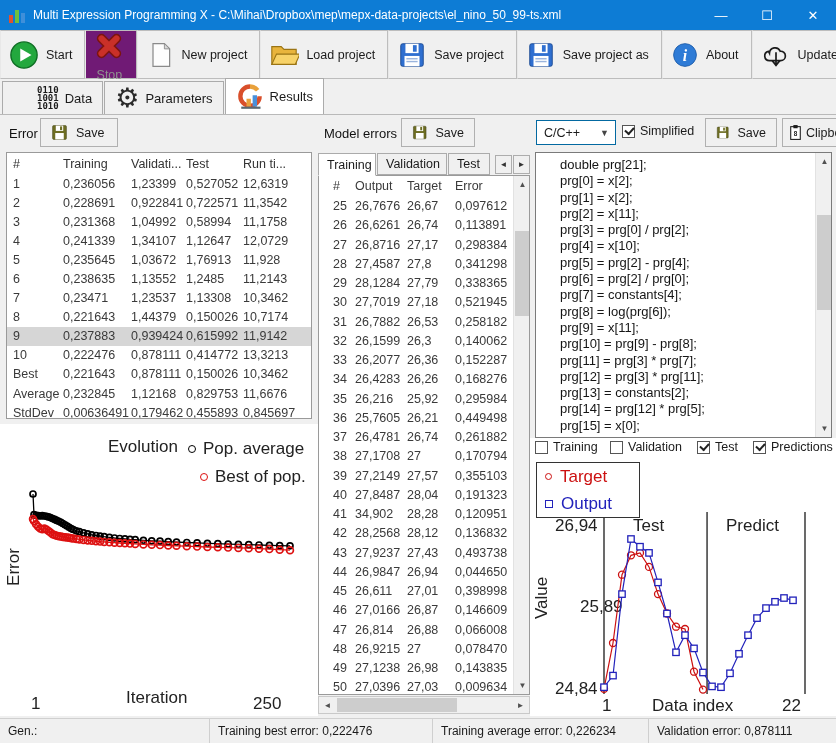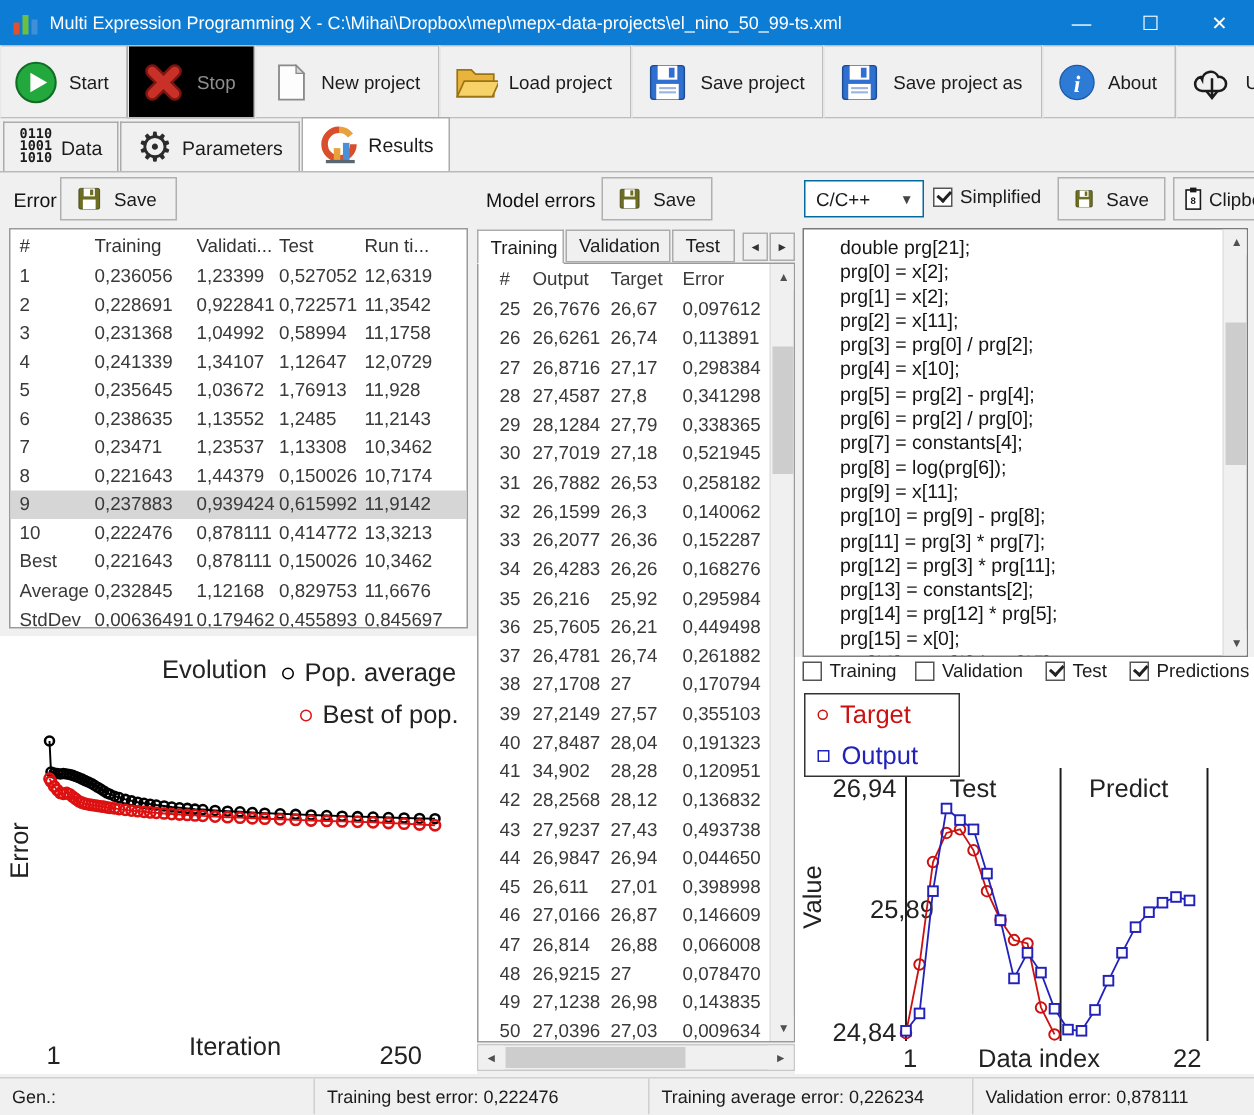--- a/index.html
+++ b/index.html
@@ -17,31 +17,31 @@
   .wbtn { width:46px; height:30px; display:flex; align-items:center; justify-content:center;
           font-size:13px; color:#fff; cursor:default; }
 
   
   .toolbar { left:0; top:30px; width:836px; height:49px; background:#f0f0f0;
              border-bottom:1px solid #d9d9d9; display:flex; }
   .tbtn { height:49px; display:flex; align-items:center; gap:7px; padding:0 12px 0 8px;
           border:1px solid #bdbdbd; border-left-color:#e8e8e8; background:#f0f0f0;
           font-size:12.5px; white-space:nowrap; }
   .tbtn svg { flex:0 0 auto; }
-  .tbtn.disabled { background:#000000; color:#8f8f8f; }
+  .tbtn.disabled { background:#701a75; color:#8f8f8f;flex-direction:column; }
 
   
   .tabstrip { left:0; top:79px; width:836px; height:36px; background:#f0f0f0;
               border-bottom:1px solid #b9b9b9; display:flex; align-items:flex-end; padding-left:2px; }
   .mtab { height:33px; display:flex; align-items:center; gap:6px; padding:0 10px;
           border:1px solid #ababab; border-bottom:none; background:#f0f0f0; font-size:13px;
           margin-right:1px; position:relative; }
   .mtab.active { background:#fff; height:36px; z-index:2; }
   .binicon { font-family:"DejaVu Sans Mono",monospace; font-weight:bold; font-size:9px;
-             line-height:8px; letter-spacing:0; }
+             line-height:8px; letter-spacing:0;margin-left:24px; }
   .gear { font-size:27px; line-height:27px; color:#2b2b2b; }
 
   
   .small-btn { position:absolute; height:29px; border:1px solid #b0b0b0; background:#f0f0f0;
                display:flex; align-items:center; gap:8px; padding:0 10px; font-size:12.5px; }
   .lbl { position:absolute; font-size:13px; color:#111; }
   .combo { position:absolute; height:25px; width:80px; border:1px solid #0369a1; background:#fff;
            display:flex; align-items:center; font-size:12.5px; padding-left:7px; }
   .combo .chev { margin-left:auto; padding-right:6px; font-size:9px; color:#444; }
   .cb { display:inline-block; width:13px; height:13px; border:1px solid #555; background:#fff;

